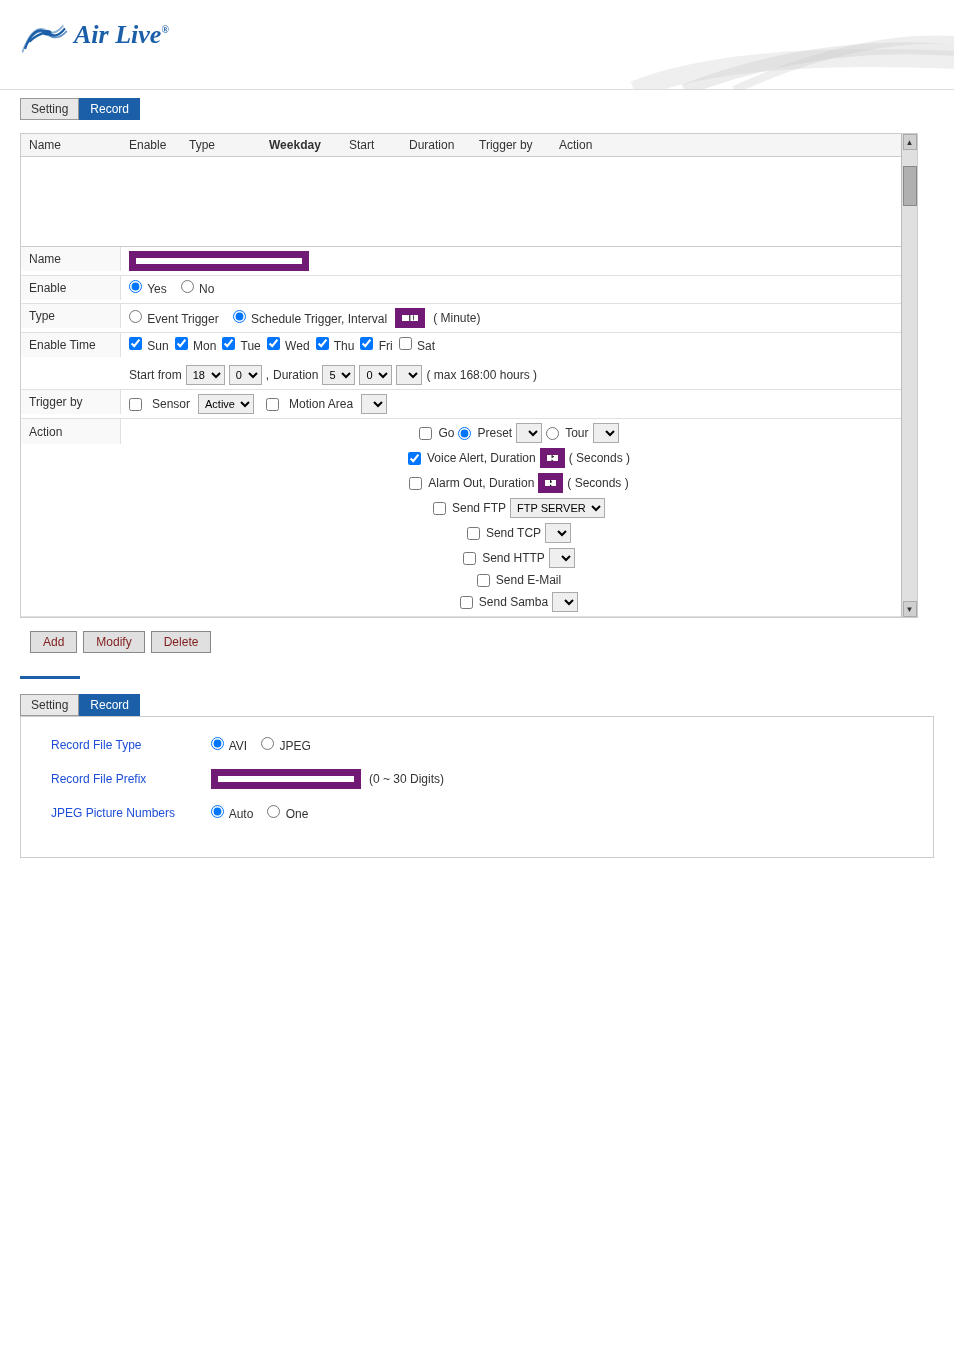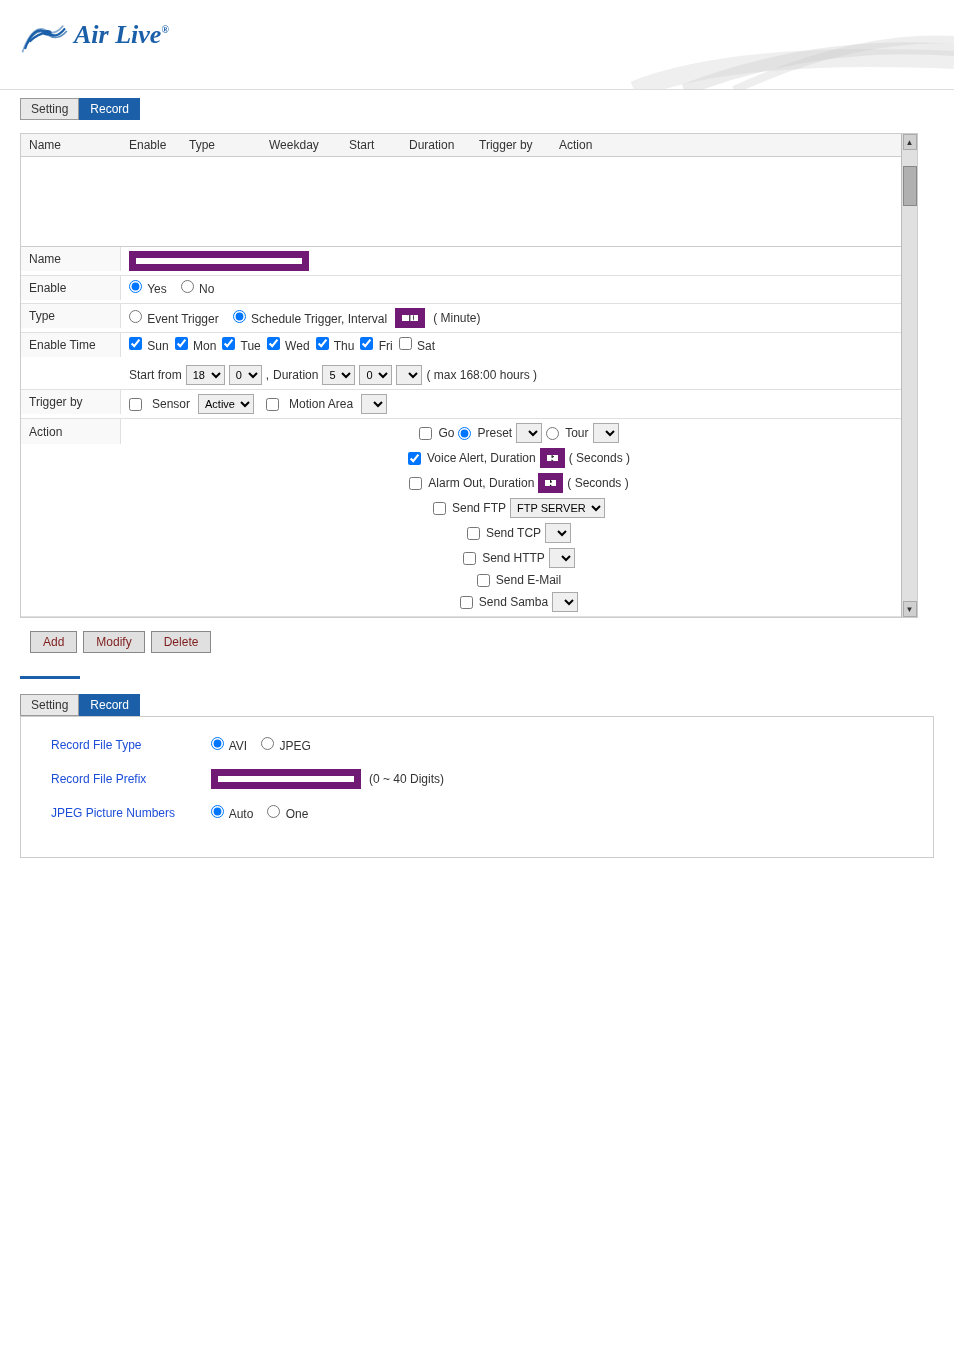--- a/index.html
+++ b/index.html
@@ -67,21 +67,21 @@
       padding: 4px 8px;
       background: #f5f5f5;
     }
     .table-header span {
       font-size: 12px;
       color: #333;
     }
     .col-name { width: 100px; }
     .col-enable { width: 60px; }
     .col-type { width: 80px; }
-    .col-weekday { width: 80px; }
+    .col-weekday { width: 80px; font-weight: bold; }
     .col-start { width: 60px; }
     .col-duration { width: 70px; }
     .col-trigger { width: 80px; }
     .col-action { width: 60px; }
 
     .table-body {
       height: 90px;
       border-bottom: 1px solid #ccc;
     }
 
@@ -477,21 +477,21 @@
           <input type="radio" name="filetype" style="">
           <span>JPEG</span>
         </label>
       </div>
     </div>
 
     <div class="record-form-row">
       <div class="record-label">Record File Prefix</div>
       <div class="record-value">
         <input type="text" style="width: 150px;" value="">
-        <span>(0 ~ 40 Digits)</span>
+        <span>(0 ~ 30 Digits)</span>
       </div>
     </div>
 
     <div class="record-form-row">
       <div class="record-label">JPEG Picture Numbers</div>
       <div class="record-value">
         <label>
           <input type="radio" name="jpegnum" checked="" style="">
           <span>Auto</span>
         </label>

